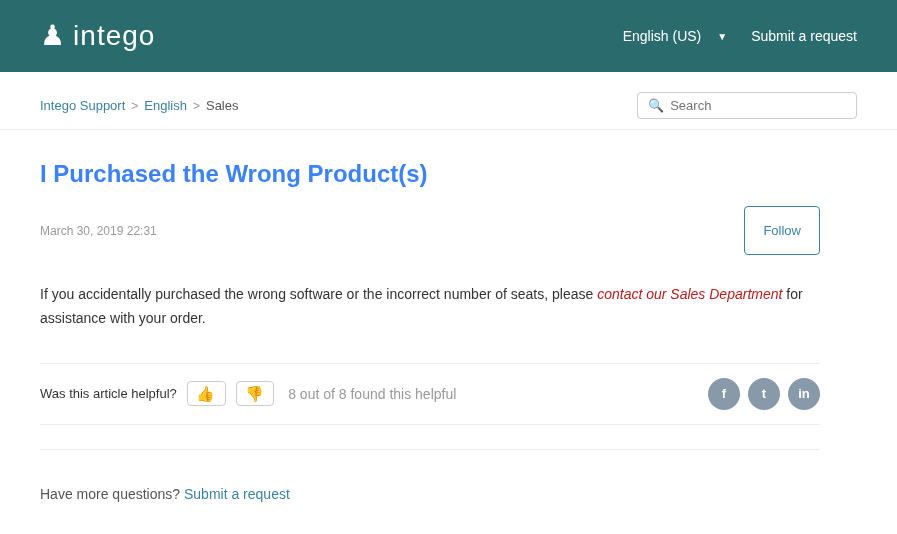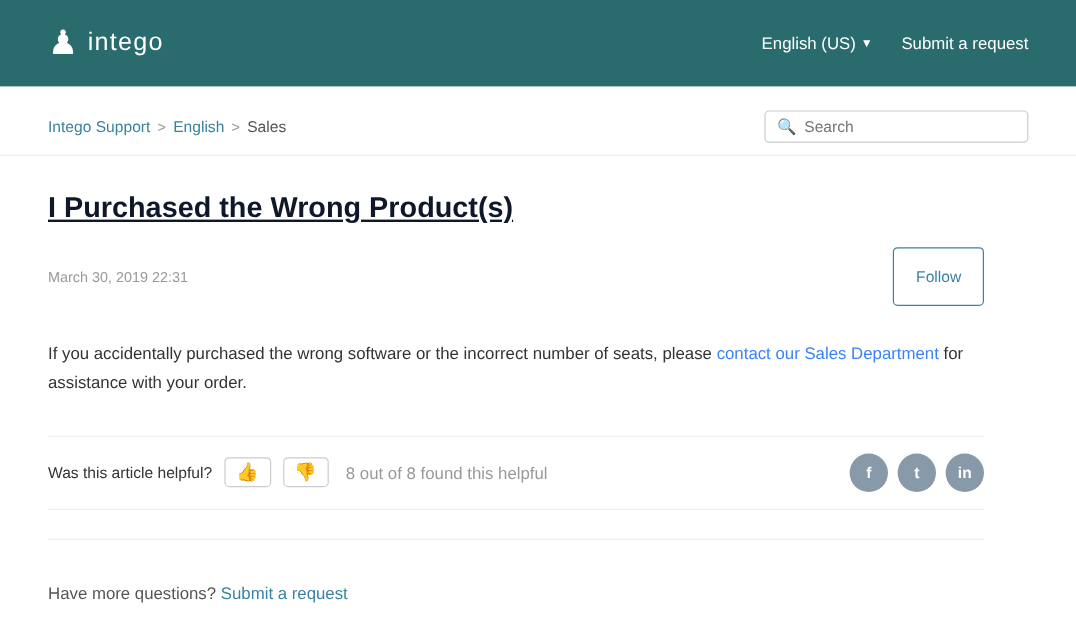--- a/index.html
+++ b/index.html
@@ -19,40 +19,40 @@
       align-items: center;
       gap: 8px;
     }
     .logo-icon {
       color: #fff;
       font-size: 28px;
       line-height: 1;
     }
     .logo-text {
       color: #fff;
-      font-size: 21px;
+      font-size: 28px;
       font-weight: 300;
       letter-spacing: 1px;
     }
     .header-nav {
       display: flex;
       align-items: center;
       gap: 24px;
     }
     .header-nav a {
       color: #fff;
       text-decoration: none;
       font-size: 14px;
     }
     .lang-selector {
       color: #fff;
       font-size: 14px;
       display: flex;
       align-items: center;
-      gap: 4px;
+      gap: 16px;
       cursor: pointer;
     }
     .lang-selector .chevron {
       font-size: 10px;
     }
 
     
     .top-bar {
       display: flex;
       align-items: center;
@@ -96,23 +96,22 @@
     }
 
     
     .main-content {
       padding: 30px 40px;
       max-width: 860px;
     }
     .article-title {
       font-size: 24px;
       font-weight: 700;
-      color: #0f172a;
+      color: #3b82f6;
       margin-bottom: 18px;
-      text-decoration: underline;
     }
     .article-meta {
       display: flex;
       align-items: center;
       justify-content: space-between;
       margin-bottom: 28px;
     }
     .article-date {
       font-size: 12px;
       color: #999;
@@ -127,22 +126,23 @@
       cursor: pointer;
     }
 
     .article-body {
       font-size: 14px;
       color: #333;
       line-height: 1.7;
       margin-bottom: 32px;
     }
     .article-body a {
-      color: #3b82f6;
-      text-decoration: none;
+      color: #b91c1c;
+      text-decoration: none;
+      font-style: italic;
     }
 
     
     .helpful-section {
       display: flex;
       align-items: center;
       justify-content: space-between;
       padding: 14px 0;
       border-top: 1px solid #eee;
       border-bottom: 1px solid #eee;

